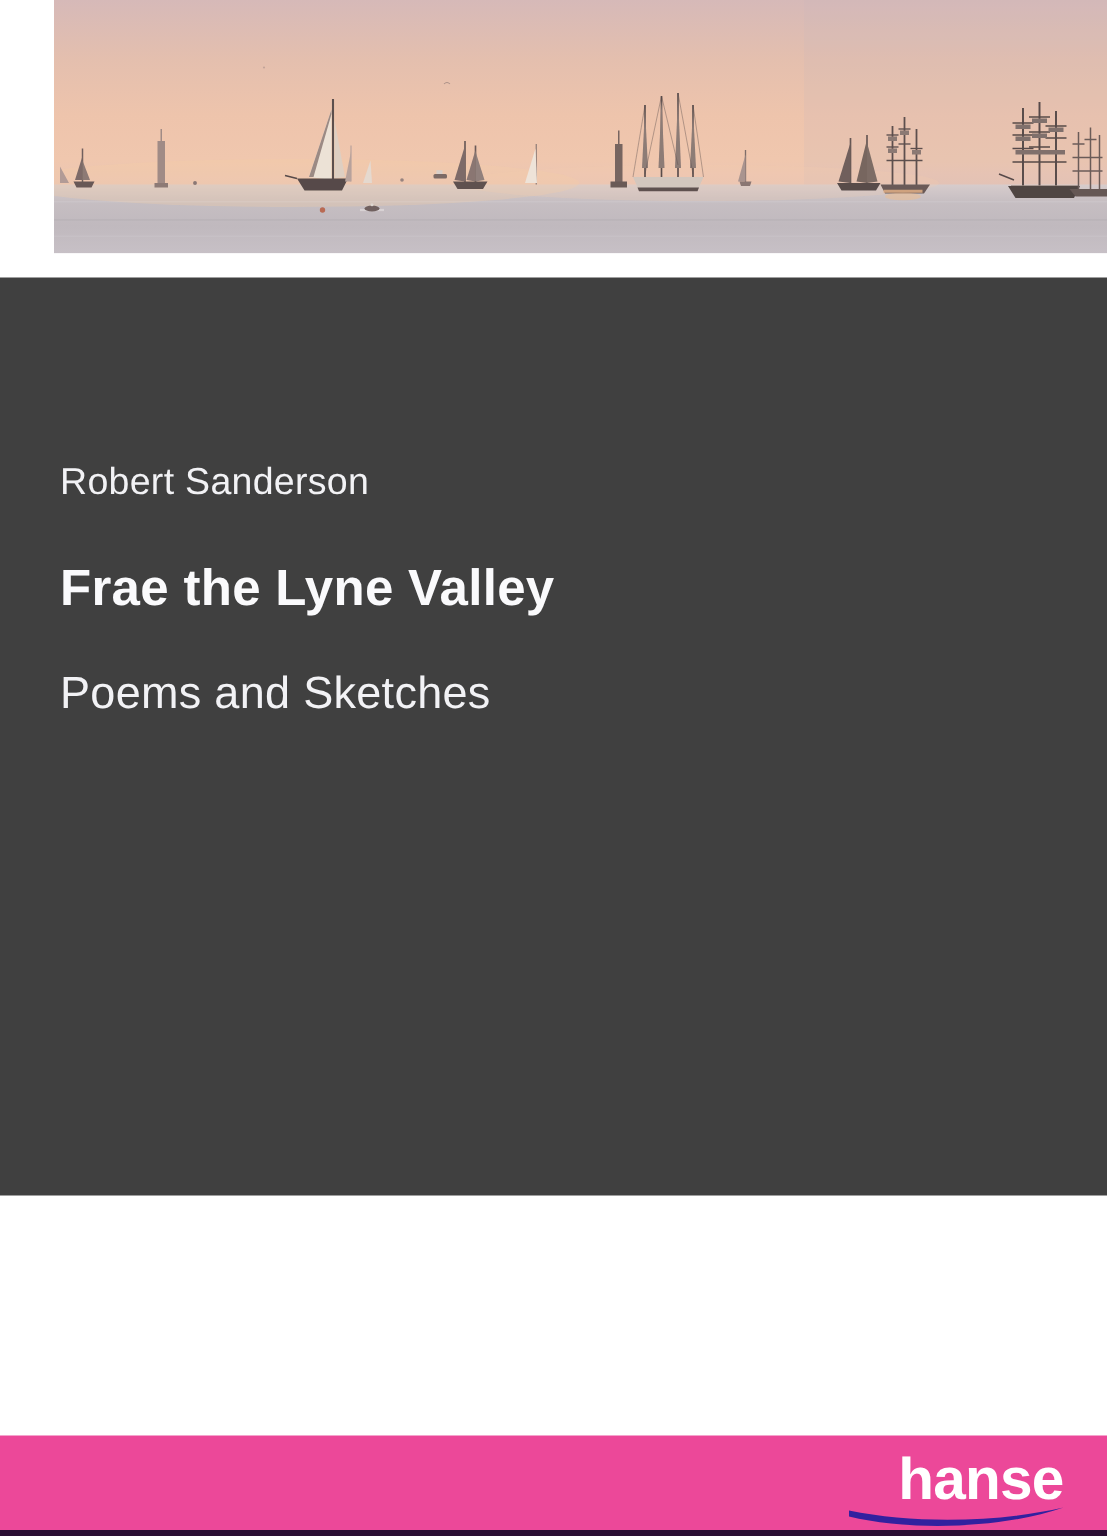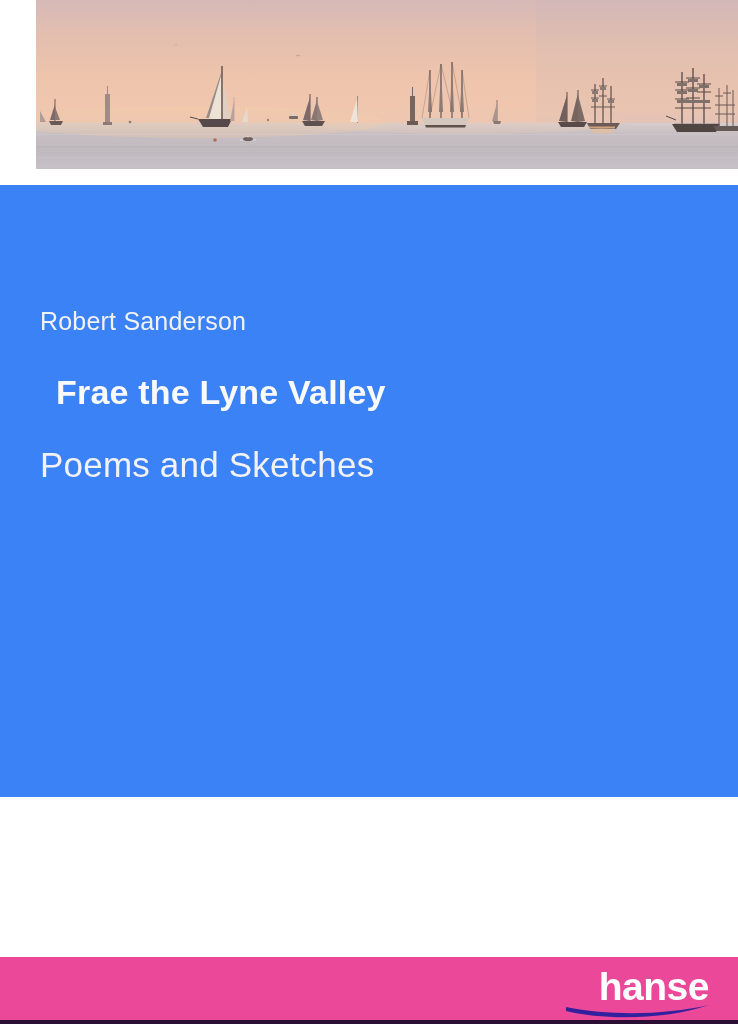--- a/index.html
+++ b/index.html
@@ -24,44 +24,44 @@
     width: 702px; height: 169px;
     overflow: hidden;
   }
   .photo svg { display: block; width: 702px; height: 169px; }
 
   
   .body-panel {
     position: absolute;
     left: 0; top: 185px;
     width: 738px; height: 612px;
-    background: #3b82f6;
+    background: #404040;
   }
   .author {
     position: absolute;
     left: 40px; top: 123px;
     font-size: 25px;
     font-weight: 400;
     color: #f2f2f5;
     line-height: 1.1;
     letter-spacing: 0.2px;
   }
   .title {
     position: absolute;
-    left: 56px; top: 189px;
+    left: 40px; top: 189px;
     font-size: 34px;
     font-weight: 700;
     color: #fafafc;
     line-height: 1.1;
     letter-spacing: 0.2px;
   }
   .subtitle {
     position: absolute;
     left: 40px; top: 261px;
-    font-size: 35px;
+    font-size: 30px;
     font-weight: 400;
     color: #f2f2f5;
     line-height: 1.1;
     letter-spacing: 0.2px;
   }
 
   
   .footer-bar {
     position: absolute;
     left: 0; top: 957px;

